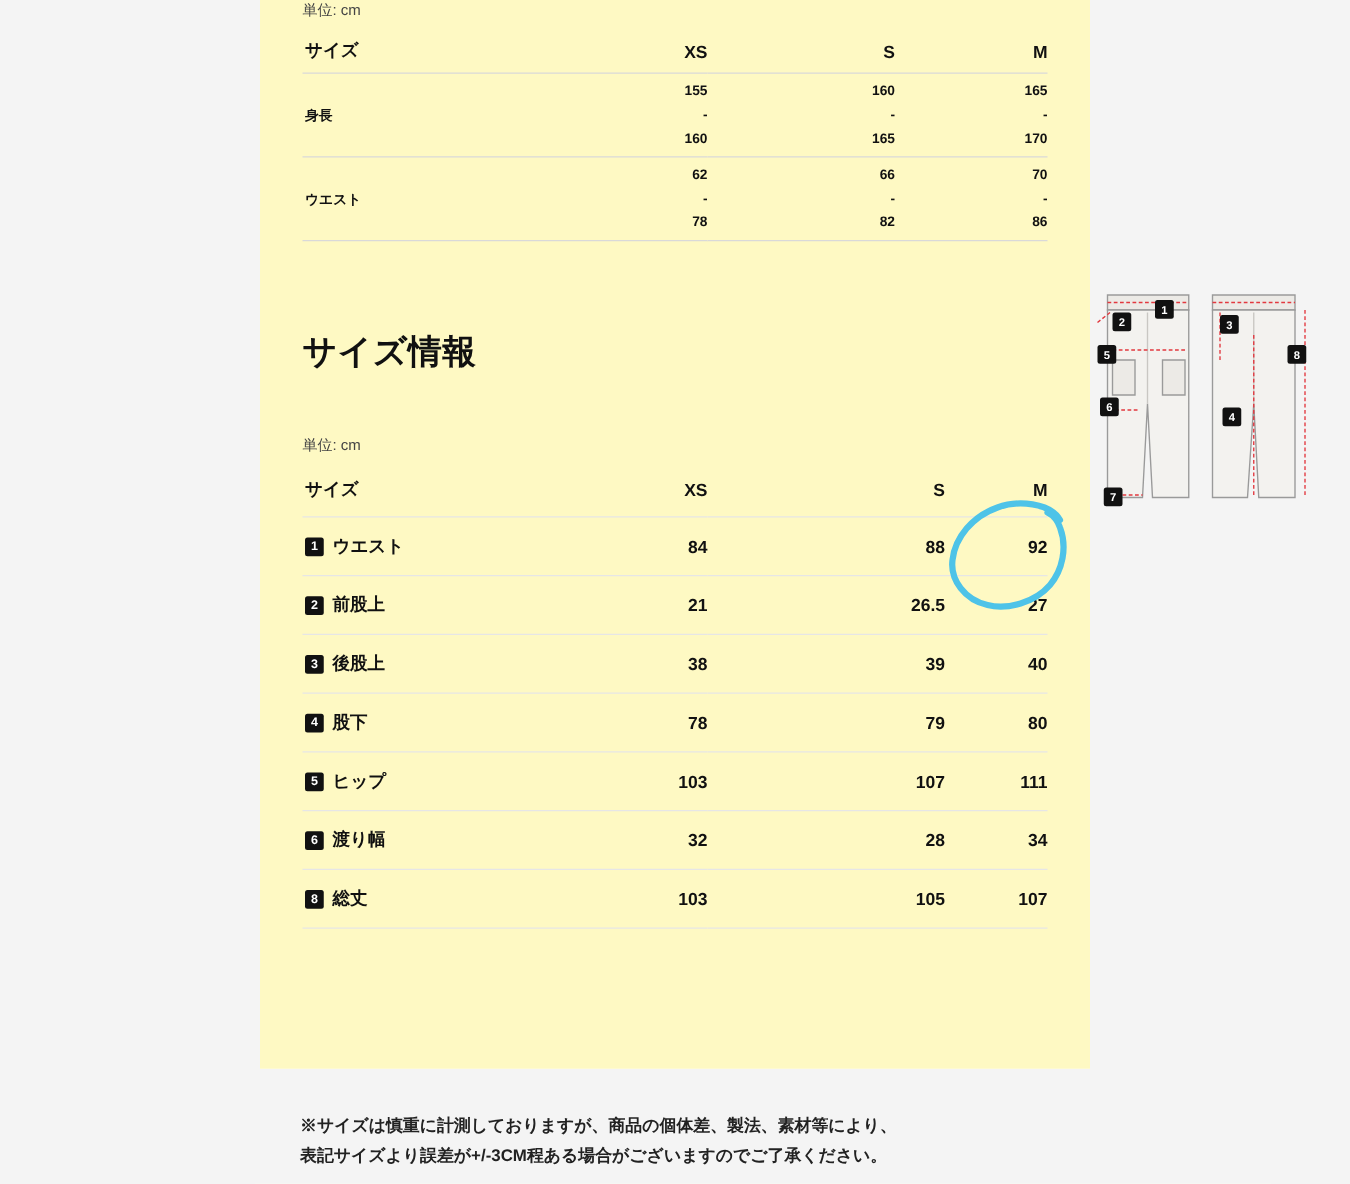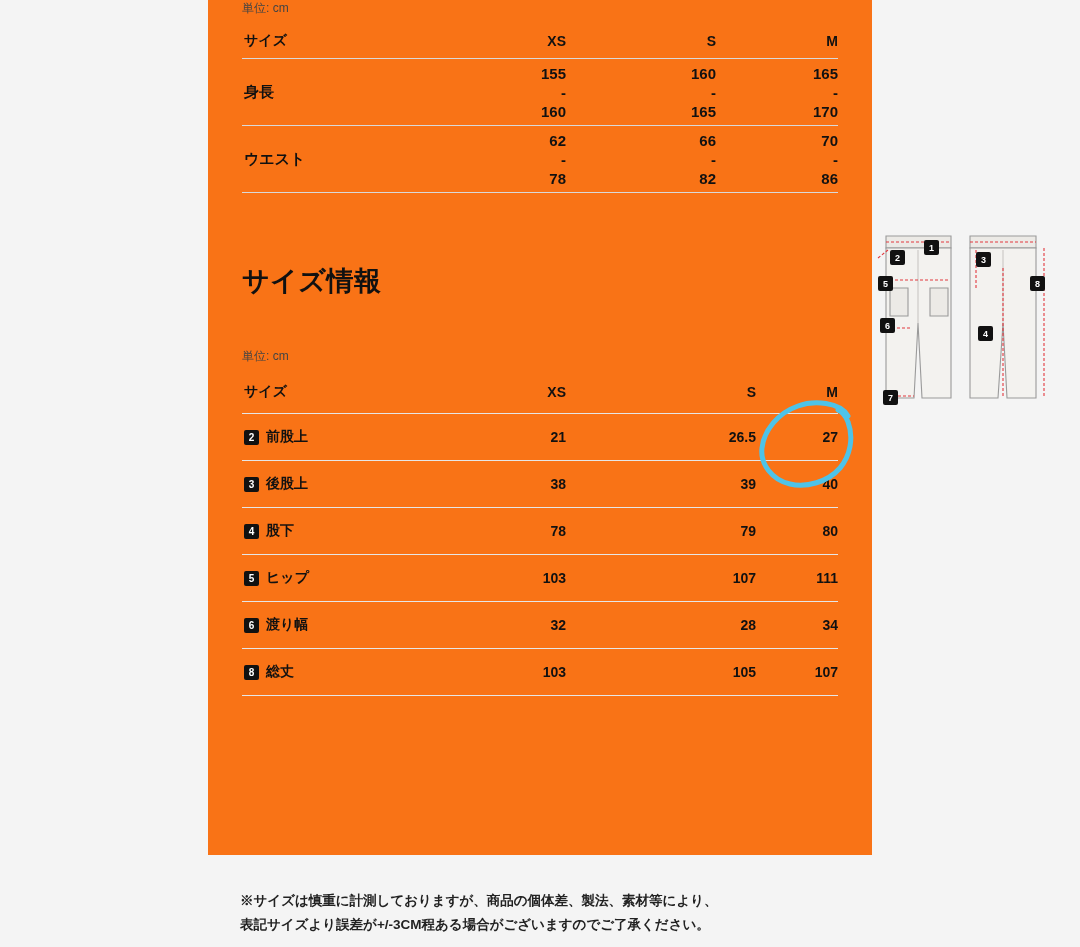--- a/index.html
+++ b/index.html
@@ -7,39 +7,39 @@
     width:1080px;height:947px;
     background:#ffffff;
     font-family:"Liberation Sans", sans-serif;
     color:#111;
     overflow:hidden;
     position:relative;
   }
   .page{
     position:absolute;
     left:208px; top:0; width:664px; height:855px;
-    background:#f97316;
+    background:#fef9c3;
     box-sizing:border-box;
   }
   .side-left{position:absolute;left:0;top:0;width:208px;height:947px;background:#f4f4f4;}
   .side-right{position:absolute;left:872px;top:0;width:208px;height:947px;background:#f4f4f4;}
   .bottom-strip{position:absolute;left:208px;top:855px;width:664px;height:92px;background:#f4f4f4;}
 
   .unit{
     font-size:12px;color:#444;padding-left:34px;
   }
   table{border-collapse:collapse;width:596px;margin-left:34px;table-layout:fixed;}
   .tbl-top tr td, .tbl-top tr th{border-bottom:1px solid #d9d9d9;}
   th,td{font-size:14px;font-weight:bold;color:#111;text-align:right;padding:0;}
   .lbl{text-align:left;padding-left:2px;}
 
   
   .tbl-top{margin-top:6px;}
   .tbl-top .hdr td{height:35px;font-size:14px;}
-  .tbl-top .rng td{height:66px;line-height:19px;font-size:15px;}
+  .tbl-top .rng td{height:66px;line-height:19px;font-size:11px;}
   .tbl-top .rng td.lbl{line-height:normal;}
 
   h2.section{
     font-size:27px;margin:0;padding:0;
     position:absolute;left:242px;top:263px;letter-spacing:0.5px;
   }
 
   
   .diagram{position:absolute;left:640px;top:228px;width:225px;height:180px;}
 
@@ -161,20 +161,26 @@
         <col style="width:82px">
       </colgroup>
     <tbody>
         <tr class="hdr">
       <td class="lbl">サイズ</td>
       <td>XS</td>
       <td>S</td>
       <td>M</td>
     </tr>
     <tr>
+      <td class="lbl"><span class="badge">1</span><span class="lbl-text">ウエスト</span></td>
+      <td>84</td>
+      <td>88</td>
+      <td>92</td>
+    </tr>
+    <tr>
       <td class="lbl"><span class="badge">2</span><span class="lbl-text">前股上</span></td>
       <td>21</td>
       <td>26.5</td>
       <td>27</td>
     </tr>
     <tr>
       <td class="lbl"><span class="badge">3</span><span class="lbl-text">後股上</span></td>
       <td>38</td>
       <td>39</td>
       <td>40</td>

